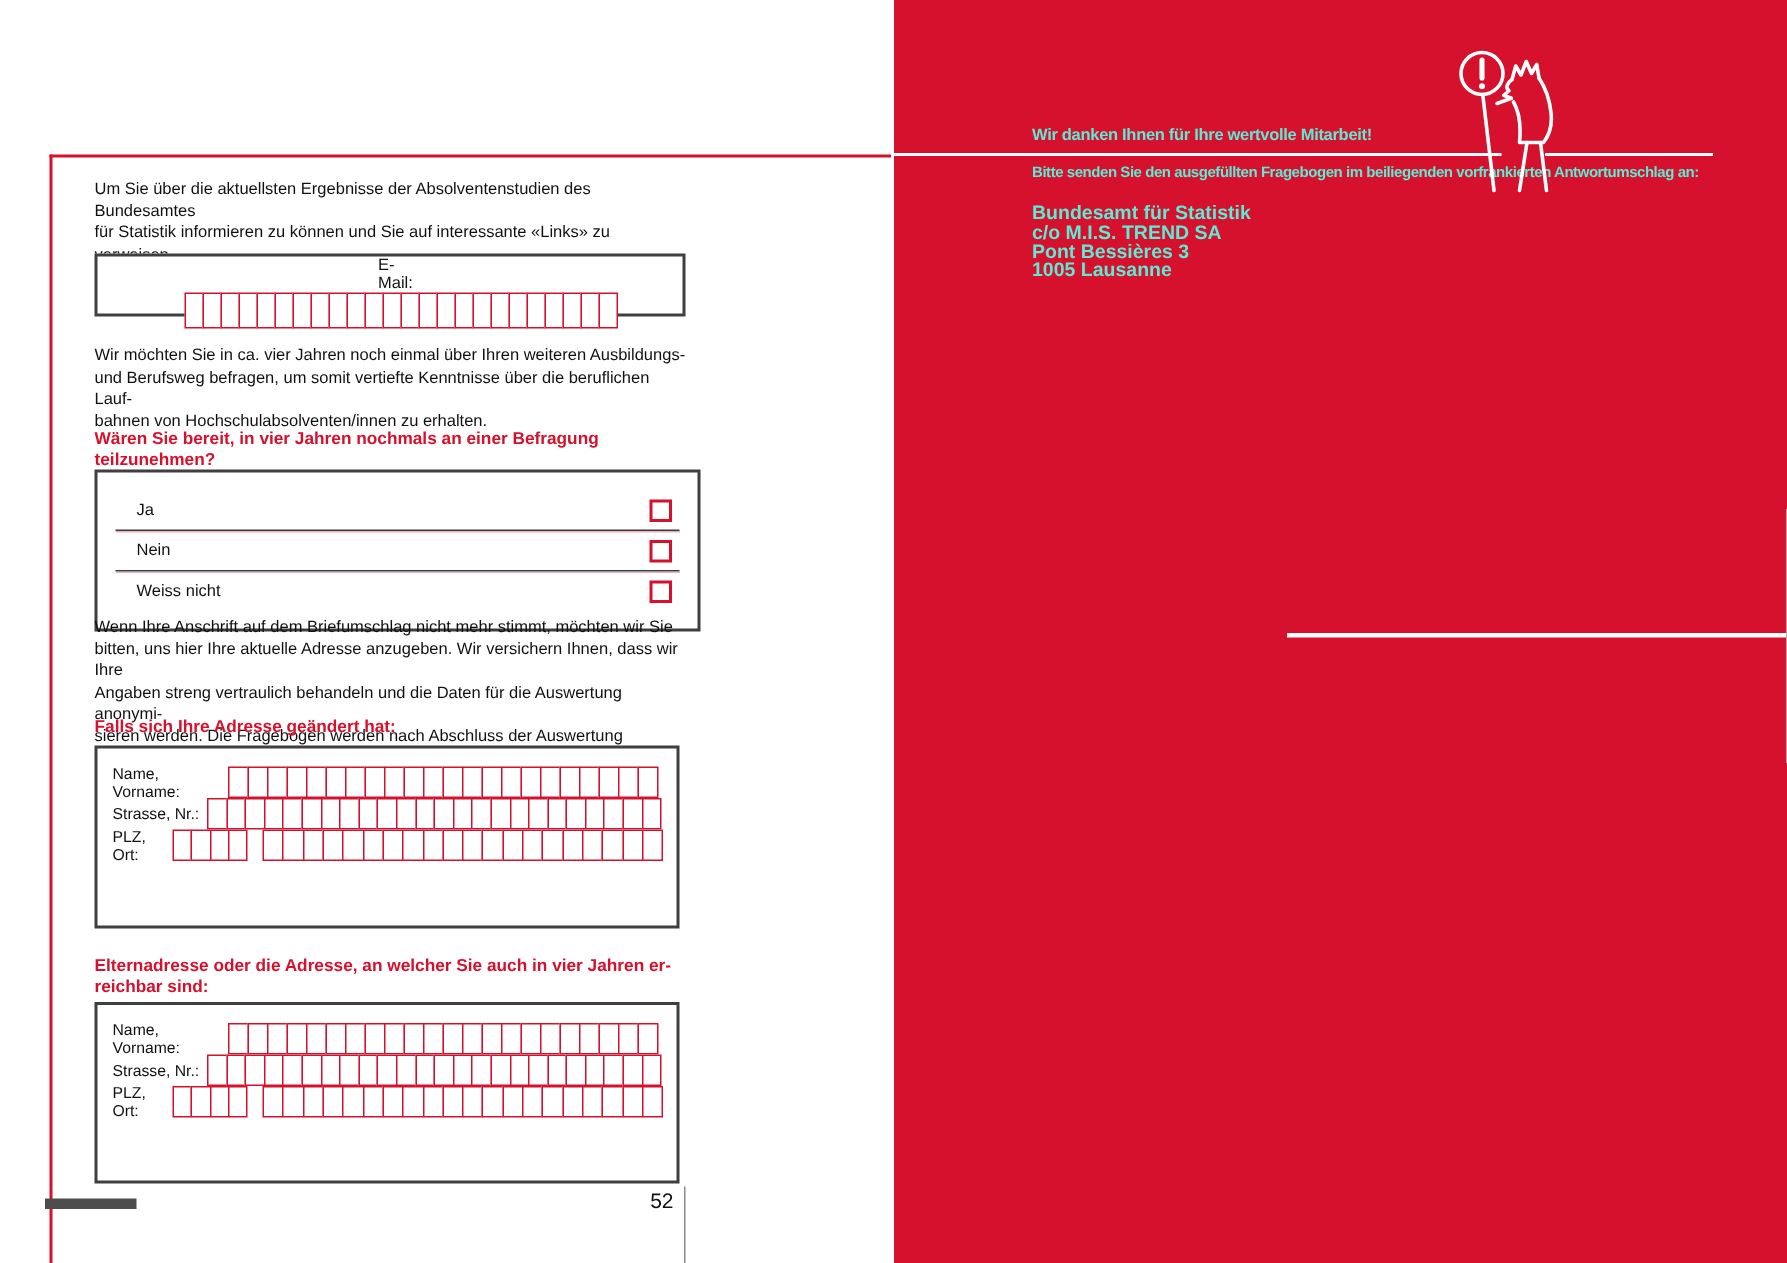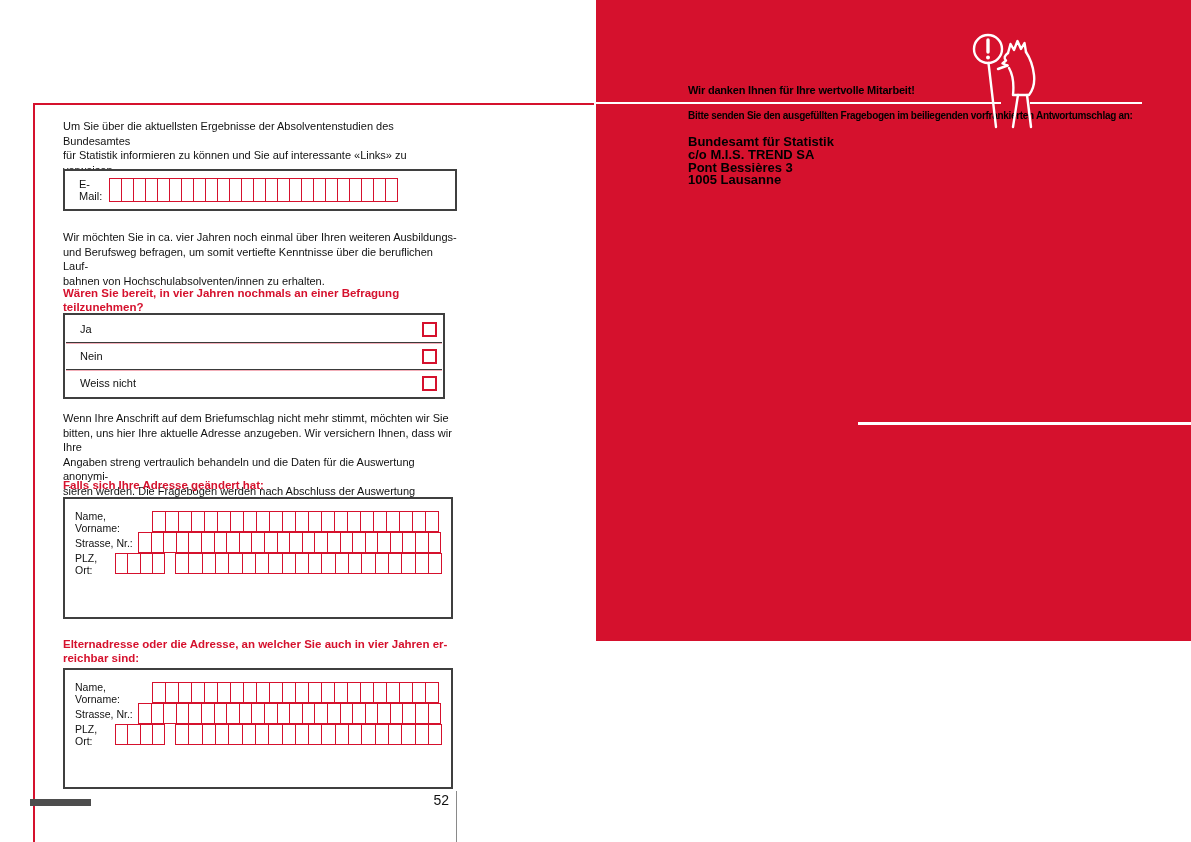--- a/index.html
+++ b/index.html
@@ -17,36 +17,36 @@
   }
   .red-head{
     position:absolute;left:63px;width:398px;margin:0;
     font-size:11.5px;line-height:14px;font-weight:700;color:var(--red);
     white-space:pre-line;
   }
   .gray-box{
     position:absolute;left:63px;width:376px;border:2px solid #3f3f3f;background:#fff;
   }
   
-  .email-box{top:169px;height:38px;display:flex;align-items:center;padding-left:14px;}
+  .email-box{top:169px;height:38px;display:flex;align-items:center;padding-left:14px;flex-direction:column;}
   .email-box .f-label{font-size:11px;width:30px;}
   
   .cellgrid{display:flex;}
   .cell{
     box-sizing:border-box;height:21px;border:1px solid var(--red);
     margin-left:-1px;background:#fff;flex:none;
   }
   .cell:first-child{margin-left:0;}
   .cg-email .cell{width:13px;height:24px;}
   .cg-name .cell{width:14px;}
   .cg-street .cell{width:13.6px;}
   .cg-plz .cell{width:13.3px;}
   .cg-ort .cell{width:14.3px;margin-top:0;}
   
-  .opt-table{top:313px;height:auto;padding:1px;}
+  .opt-table{top:313px;height:auto;padding:12px;}
   .opt-row{
     display:flex;align-items:center;height:26px;padding:0 5px 0 14px;
   }
   .opt-row + .opt-row{
     border-top:1px solid #3a3a3a;
     box-shadow:inset 0 2px 0 -1px #f2aeb8;
   }
   .opt-label{font-size:11px;flex:1;}
   .checkbox{
     box-sizing:border-box;width:15px;height:15px;border:2px solid var(--red);background:#fff;flex:none;
@@ -61,22 +61,22 @@
   .row-street .f-label{width:63px;}
   .row-plz .f-label{width:40px;}
   .gap10{width:10px;flex:none;}
   
   .page-num{position:absolute;left:399px;top:792px;width:50px;text-align:right;font-size:14px;color:#111;}
   .page-num-rule{position:absolute;left:456px;top:791px;width:1px;height:51px;background:#8a8a8a;}
   .corner-tab{position:absolute;left:30px;top:799px;width:61px;height:7px;background:#4d4d4d;}
 
   
   .red-panel{
-    position:absolute;left:596px;top:0;width:595px;height:641px;
-    background:var(--red);color:#000000;
+    position:absolute;left:596px;top:0;width:595px;height:842px;
+    background:var(--red);color:#5eead4;
   }
   .thanks{
     position:absolute;left:92px;top:84px;margin:0;
     font-size:11px;font-weight:700;letter-spacing:-0.2px;white-space:nowrap;
   }
   .hline-1{position:absolute;left:0;top:102px;width:405px;height:2px;background:#fff;}
   .hline-2{position:absolute;left:434px;top:102px;width:112px;height:2px;background:#fff;}
   .instruction{
     position:absolute;left:92px;top:110px;margin:0;
     font-size:10px;font-weight:700;letter-spacing:-0.3px;white-space:nowrap;

